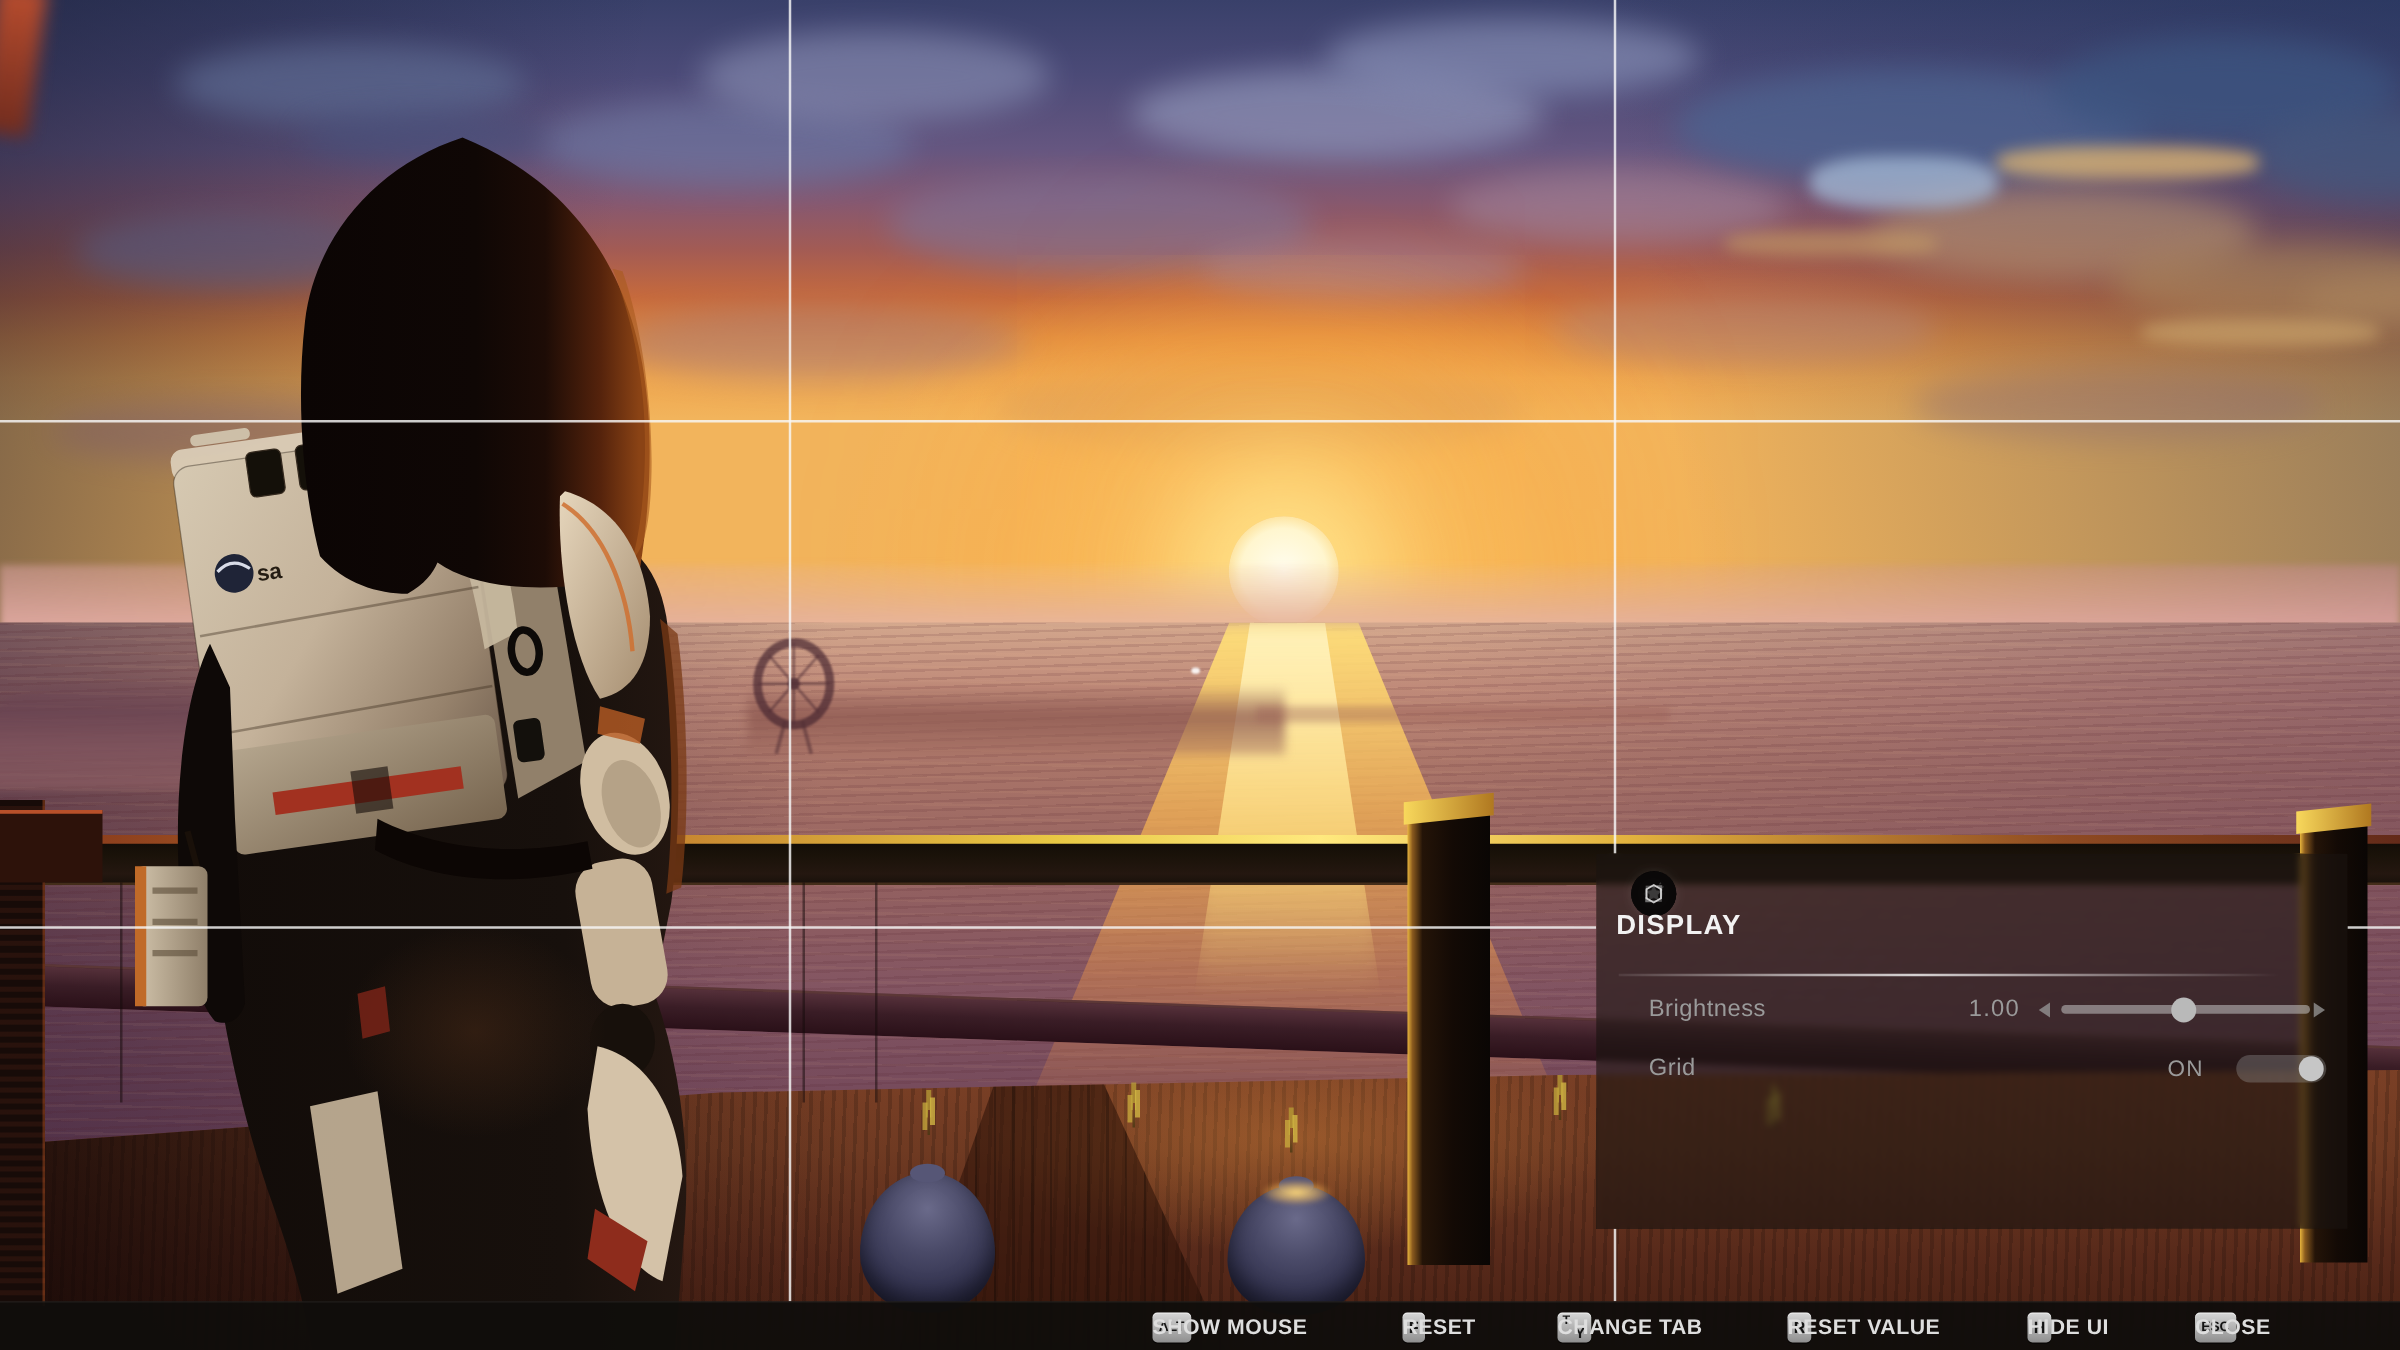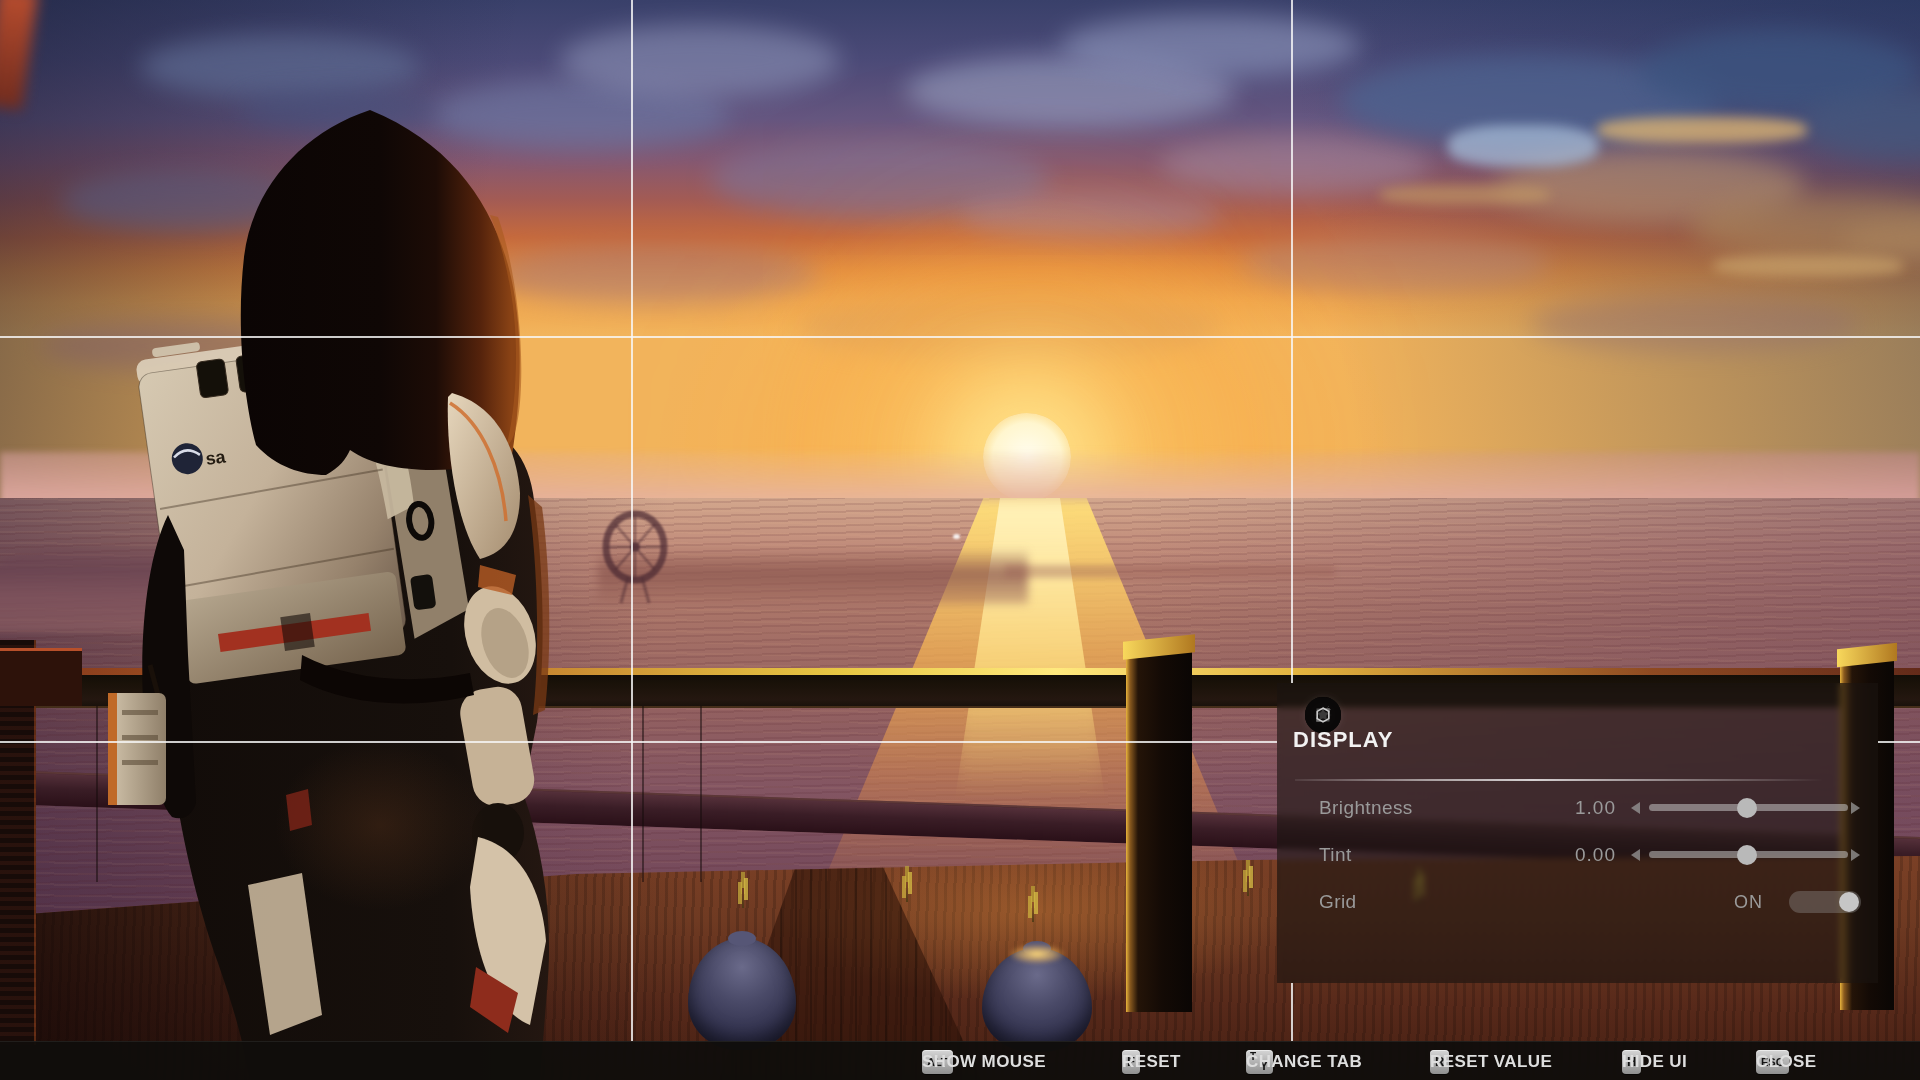--- a/index.html
+++ b/index.html
@@ -430,29 +430,20 @@
         <div class="row">
           <span class="rlabel">Brightness</span>
           <span class="rvalue">1.00</span>
           <span class="arr left"></span>
           <div class="track">
             <div class="knob" style="left:97.5px"></div>
           </div>
           <span class="arr right"></span>
         </div>
         <div class="row">
-          <span class="rlabel">Tint</span>
-          <span class="rvalue">0.00</span>
-          <span class="arr left"></span>
-          <div class="track">
-            <div class="knob" style="left:97.5px"></div>
-          </div>
-          <span class="arr right"></span>
-        </div>
-        <div class="row">
           <span class="rlabel">Grid</span>
           <span class="rvalue toggle-value">ON</span>
           <div class="toggle on">
             <div class="tknob"></div>
           </div>
         </div>
       </div>
   </section>
 
   <footer class="hotbar" id="hotbar">

